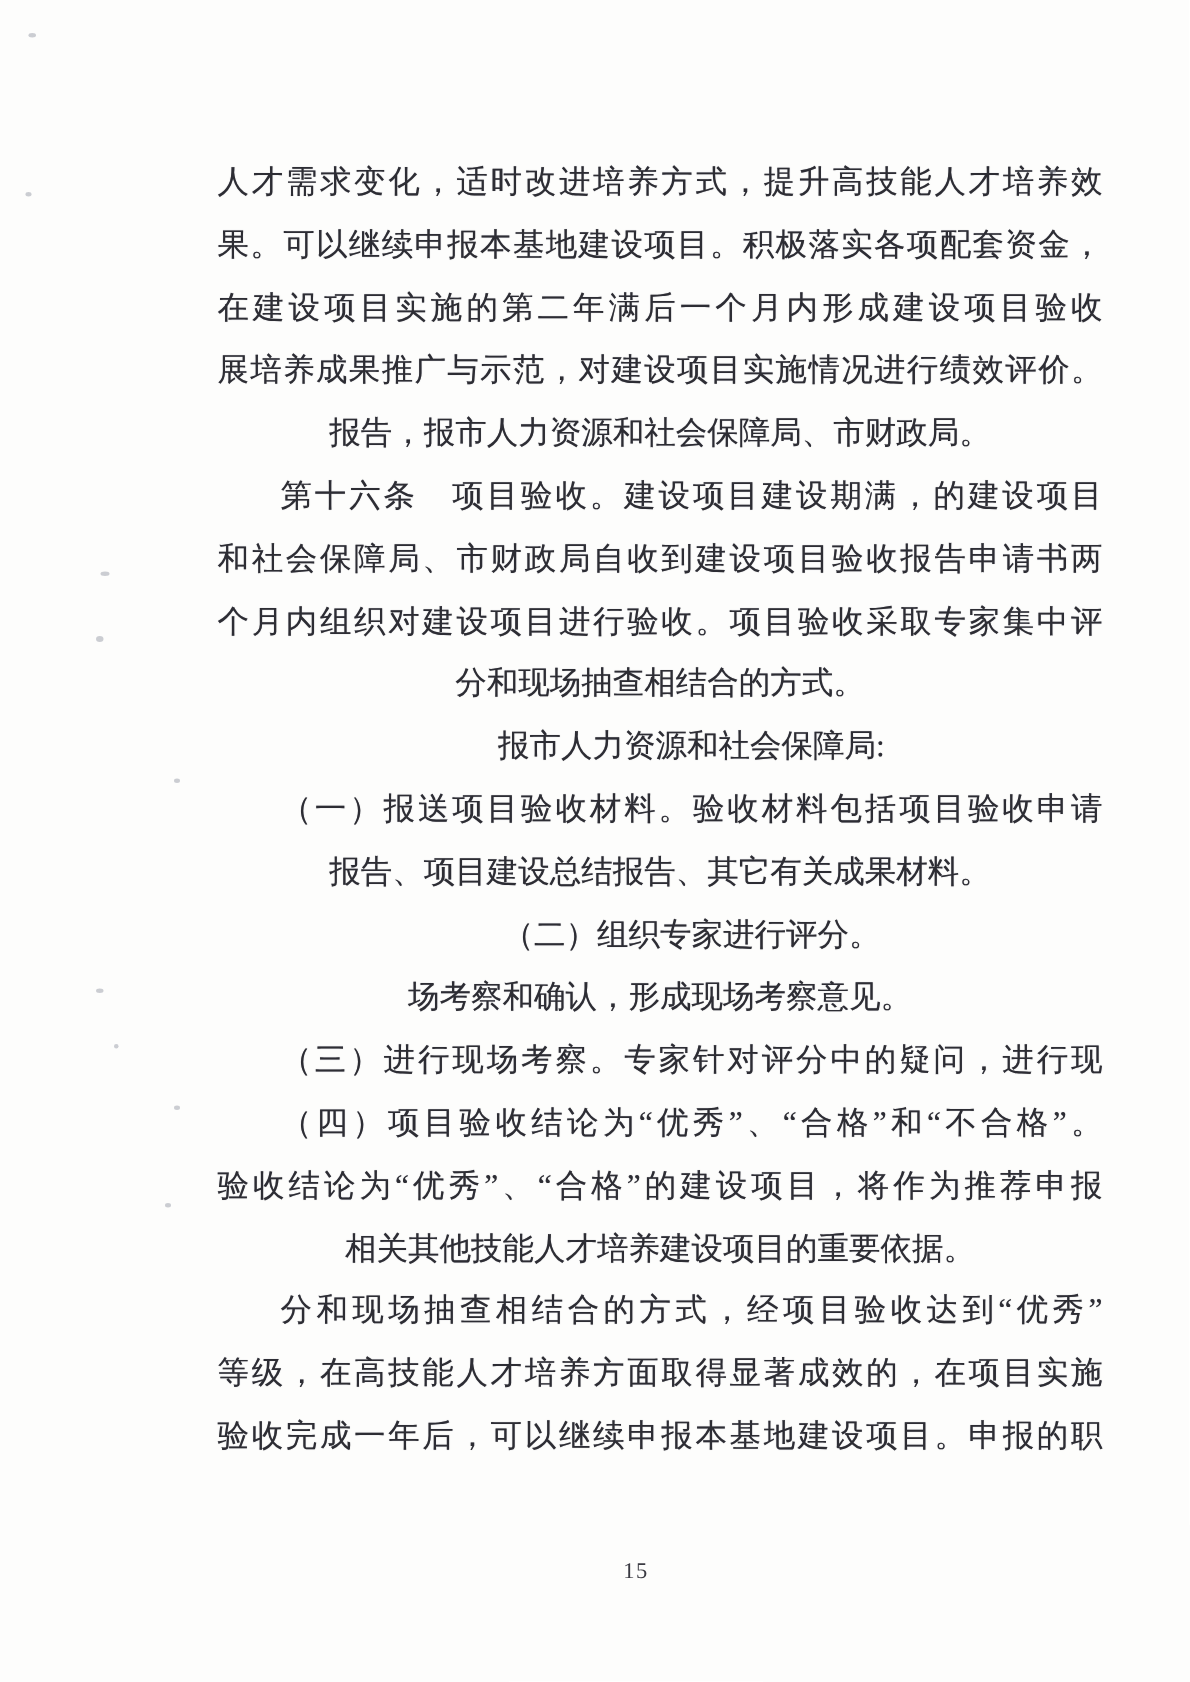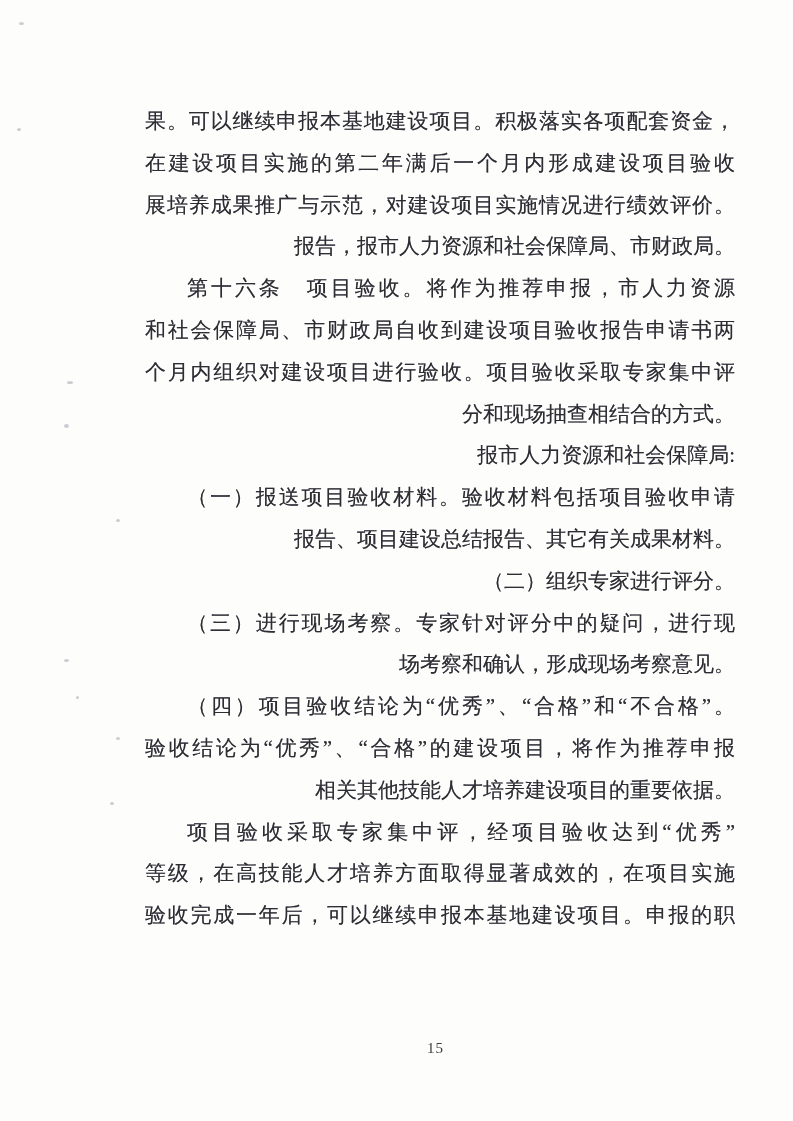--- a/index.html
+++ b/index.html
@@ -20,74 +20,75 @@
     left: 145px;
     top: 101px;
     width: 590px;
     color: #2d2d34;
     font-size: 21px;
     line-height: 41.8px;
     text-shadow: 0 0 0.5px rgba(45,45,58,0.55);
   }
   .line {
     height: 41.8px;
-    text-align: right;
+    text-align: center;
   }
   .line.fill {
     text-align: justify;
     text-align-last: justify;
   }
   .line.indent {
     padding-left: 42px;
   }
   .line.indent.fill {
     padding-left: 0;
     text-indent: 42px;
   }
   .pageno {
     position: absolute;
     left: 404px;
     top: 1040px;
     width: 40px;
-    text-align: right;
+    text-align: center;
     font-size: 15px;
     color: #3a3a42;
     letter-spacing: 1px;
   }
   .speck {
     position: absolute;
     background: #8d93a0;
     opacity: 0.45;
     border-radius: 50%;
   }
 </style>
 </head>
 <body>
 
 <div class="page">
 
   <div class="content">
+    <div class="line fill">人才需求变化，适时改进培养方式，提升高技能人才培养效</div>
     <div class="line fill">果。可以继续申报本基地建设项目。积极落实各项配套资金，</div>
     <div class="line fill">在建设项目实施的第二年满后一个月内形成建设项目验收</div>
     <div class="line fill">展培养成果推广与示范，对建设项目实施情况进行绩效评价。</div>
     <div class="line">报告，报市人力资源和社会保障局、市财政局。</div>
-    <div class="line indent fill">第十六条　项目验收。将作为推荐申报，市人力资源</div>
+    <div class="line indent fill">第十六条　项目验收。建设项目建设期满，的建设项目</div>
     <div class="line fill">和社会保障局、市财政局自收到建设项目验收报告申请书两</div>
     <div class="line fill">个月内组织对建设项目进行验收。项目验收采取专家集中评</div>
     <div class="line">分和现场抽查相结合的方式。</div>
     <div class="line indent">报市人力资源和社会保障局:</div>
     <div class="line indent fill">（一）报送项目验收材料。验收材料包括项目验收申请</div>
     <div class="line">报告、项目建设总结报告、其它有关成果材料。</div>
     <div class="line indent">（二）组织专家进行评分。</div>
+    <div class="line">场考察和确认，形成现场考察意见。</div>
     <div class="line indent fill">（三）进行现场考察。专家针对评分中的疑问，进行现</div>
-    <div class="line">场考察和确认，形成现场考察意见。</div>
     <div class="line indent fill">（四）项目验收结论为“优秀”、“合格”和“不合格”。</div>
     <div class="line fill">验收结论为“优秀”、“合格”的建设项目，将作为推荐申报</div>
     <div class="line">相关其他技能人才培养建设项目的重要依据。</div>
-    <div class="line indent fill">项目验收采取专家集中评，经项目验收达到“优秀”</div>
+    <div class="line indent fill">分和现场抽查相结合的方式，经项目验收达到“优秀”</div>
     <div class="line fill">等级，在高技能人才培养方面取得显著成效的，在项目实施</div>
     <div class="line fill">验收完成一年后，可以继续申报本基地建设项目。申报的职</div>
   </div>
 
   <div class="pageno">15</div>
 
   <div class="speck" style="left:19px;  top:22px;  width:5px; height:3px;"></div>
   <div class="speck" style="left:17px;  top:128px; width:4px; height:3px;"></div>
   <div class="speck" style="left:67px;  top:381px; width:6px; height:3px;"></div>
   <div class="speck" style="left:64px;  top:424px; width:5px; height:4px;"></div>

